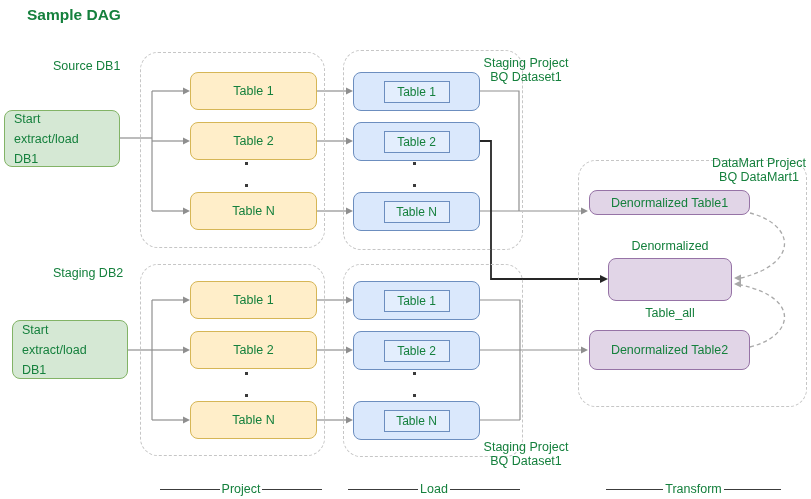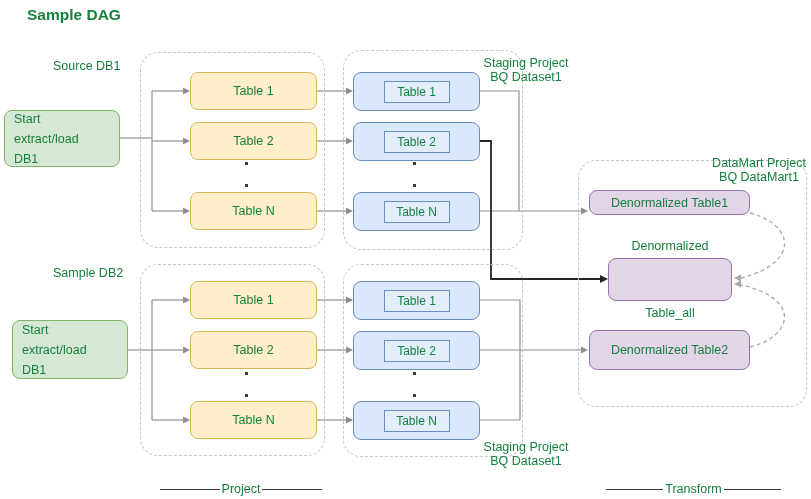--- a/index.html
+++ b/index.html
@@ -95,21 +95,21 @@
       <polygon points="734,278 741,274.5 741,281.5" fill="#a9a9a9"></polygon>
       <polygon points="734,284 741,280.5 741,287.5" fill="#a9a9a9"></polygon>
     </g>
     <polygon points="608,279 600,275 600,283" fill="#262626"></polygon>
   </svg>
 
   <div class="layer">
 
     <div class="page-title">Sample DAG</div>
     <div class="free-label" style="left:53px; top:59px;">Source DB1</div>
-    <div class="free-label" style="left:53px; top:266px;">Sample DB2</div>
+    <div class="free-label" style="left:53px; top:266px;">Staging DB2</div>
 
     <div class="container" style="left:140px; top:52px;  width:185px; height:196px;"></div>
     <div class="container" style="left:343px; top:50px;  width:180px; height:200px;"></div>
     <div class="container" style="left:140px; top:264px; width:185px; height:192px;"></div>
     <div class="container" style="left:343px; top:264px; width:180px; height:193px;"></div>
     <div class="container" style="left:578px; top:160px; width:229px; height:247px;"></div>
 
     <div class="node green" style="left:4px;  top:110px; width:116px; height:57px;">Start extract/load DB1</div>
     <div class="node green" style="left:12px; top:320px; width:116px; height:59px;">Start extract/load DB1</div>
 
@@ -168,19 +168,24 @@
       <div>Denormalized</div>
       <div>Table_all</div>
     </div>
     <div class="node purple" style="left:589px; top:330px; width:161px; height:40px;">Denormalized Table2</div>
 
     <div class="stage" style="left:160px; top:482px; width:162px;">
       <span class="rule"></span>
       <span class="stage-text">Project</span>
       <span class="rule"></span>
     </div>
+    <div class="stage" style="left:348px; top:482px; width:172px;">
+      <span class="rule"></span>
+      <span class="stage-text">Load</span>
+      <span class="rule"></span>
+    </div>
     <div class="stage" style="left:606px; top:482px; width:175px;">
       <span class="rule"></span>
       <span class="stage-text">Transform</span>
       <span class="rule"></span>
     </div>
   </div>
 </div>
 
 </body></html>

